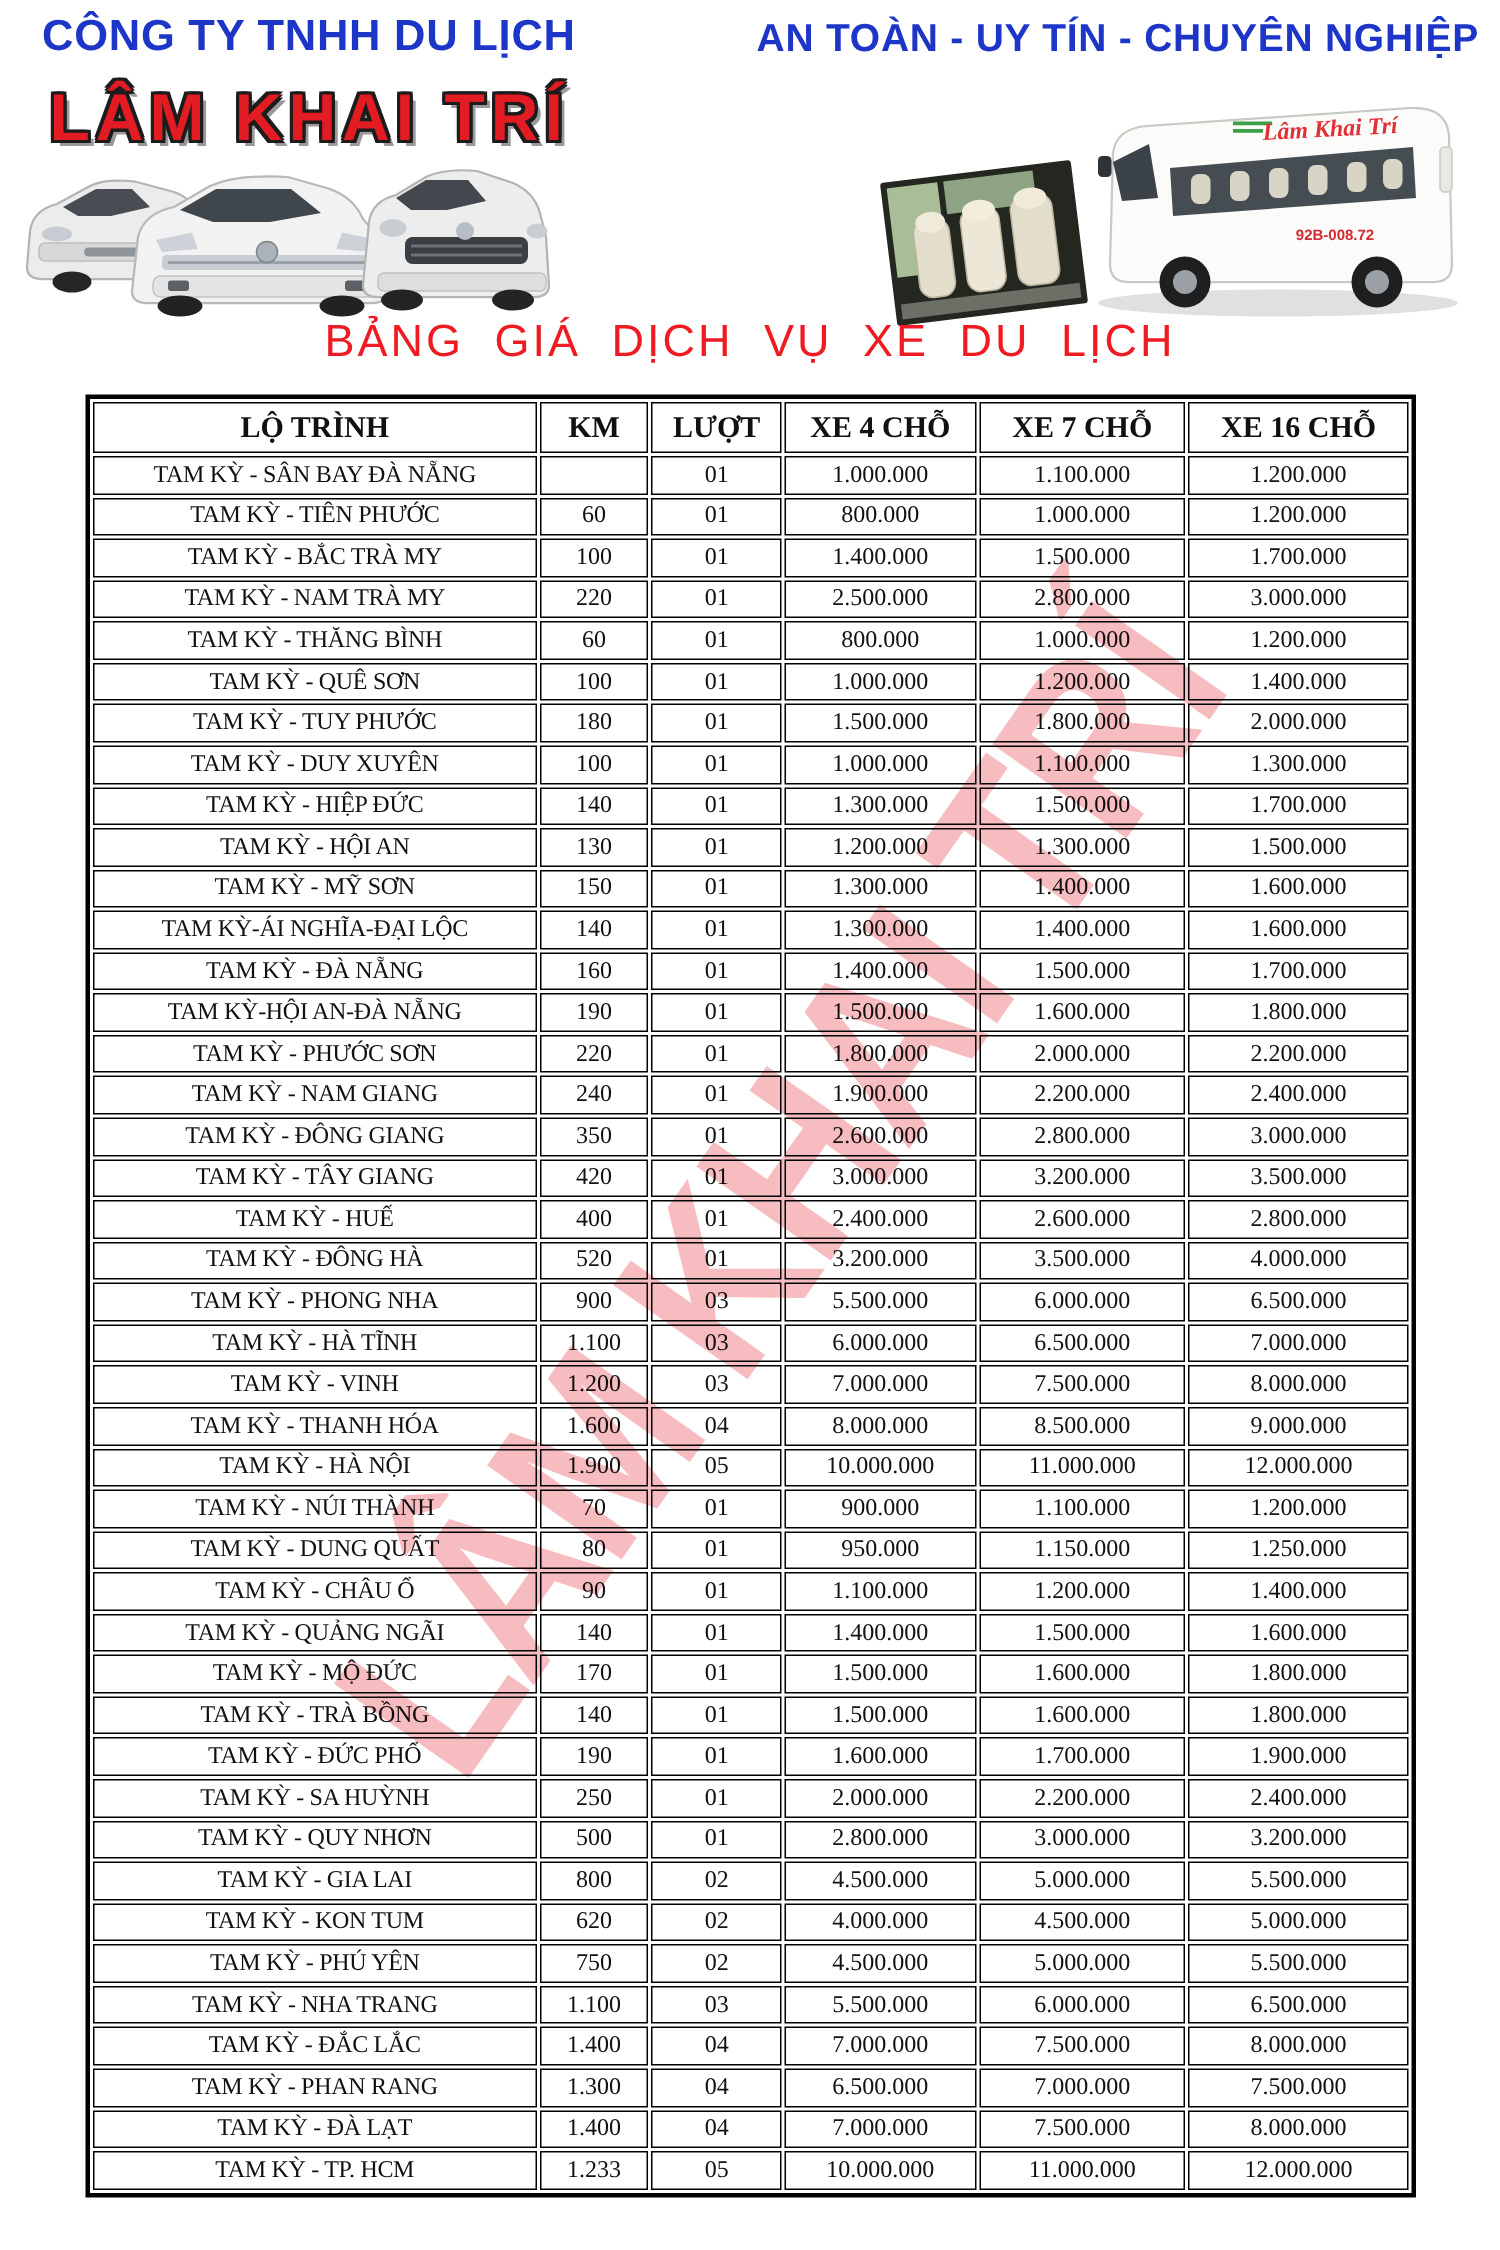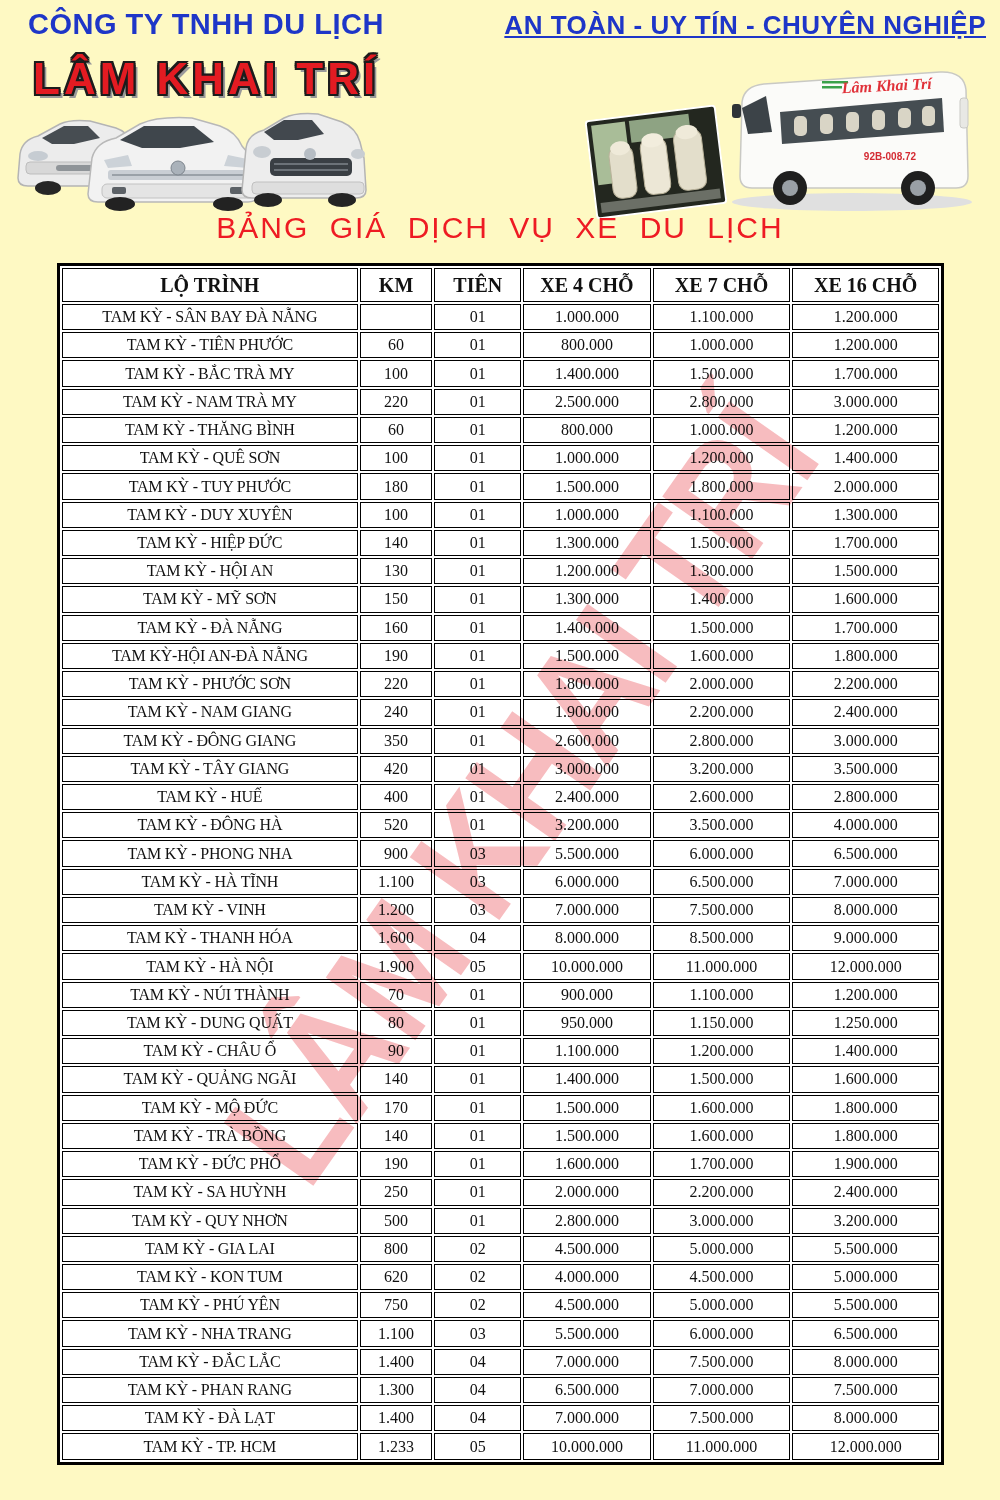--- a/index.html
+++ b/index.html
@@ -1,28 +1,28 @@
 <!DOCTYPE html>
 <html><head>
 <meta charset="utf-8">
 <style>
   * { margin:0; padding:0; box-sizing:border-box; }
   body { background:#888; }
   .page {
     position:relative; width:1000px; height:1500px; margin:0 auto;
-    background:#fef9c3; overflow:hidden;
+    background:#ffffff; overflow:hidden;
     font-family:"Liberation Sans","DejaVu Sans",sans-serif;
   }
   .company-line {
     position:absolute; left:28px; top:8px;
     font-size:29px; font-weight:bold; color:#1e36c8; letter-spacing:0.5px;
   }
   .slogan {
     position:absolute; right:14px; top:10px;
-    font-size:26px; font-weight:bold; color:#1e36c8; letter-spacing:0.5px;text-decoration:underline;
+    font-size:26px; font-weight:bold; color:#1e36c8; letter-spacing:0.5px;
   }
   .logo-text {
     position:absolute; left:33px; top:54px;
     font-size:44px; font-weight:bold; color:#e31b22; letter-spacing:4px;
     text-shadow:
       -2px -2px 0 #1c1c1c, 2px -2px 0 #1c1c1c, -2px 2px 0 #1c1c1c, 2px 2px 0 #1c1c1c,
       -2px 0 0 #1c1c1c, 2px 0 0 #1c1c1c, 0 -2px 0 #1c1c1c, 0 2px 0 #1c1c1c,
       4px 4px 0 #9a9a9a;
   }
   .cars-photo    { position:absolute; left:12px;  top:98px;  width:365px; height:118px; }
@@ -153,21 +153,21 @@
         <col style="width:8.4%">
         <col style="width:10.0%">
       <col style="width:14.7%">
         <col style="width:15.9%">
         <col style="width:16.9%">
     </colgroup>
     <thead>
         <tr>
           <th>LỘ TRÌNH</th>
           <th>KM</th>
-          <th>TIÊN</th>
+          <th>LƯỢT</th>
           <th>XE 4 CHỖ</th>
           <th>XE 7 CHỖ</th>
           <th>XE 16 CHỖ</th>
         </tr>
       </thead>
     <tbody>
         <tr>
           <td class="route">TAM KỲ - SÂN BAY ĐÀ NẴNG</td>
           <td class="num"></td>
           <td class="num">01</td>
@@ -243,20 +243,28 @@
           <td class="route">TAM KỲ - HỘI AN</td>
           <td class="num">130</td>
           <td class="num">01</td>
           <td class="num">1.200.000</td>
           <td class="num">1.300.000</td>
           <td class="num">1.500.000</td>
         </tr>
         <tr>
           <td class="route">TAM KỲ - MỸ SƠN</td>
           <td class="num">150</td>
+          <td class="num">01</td>
+          <td class="num">1.300.000</td>
+          <td class="num">1.400.000</td>
+          <td class="num">1.600.000</td>
+        </tr>
+        <tr>
+          <td class="route">TAM KỲ-ÁI NGHĨA-ĐẠI LỘC</td>
+          <td class="num">140</td>
           <td class="num">01</td>
           <td class="num">1.300.000</td>
           <td class="num">1.400.000</td>
           <td class="num">1.600.000</td>
         </tr>
         <tr>
           <td class="route">TAM KỲ - ĐÀ NẴNG</td>
           <td class="num">160</td>
           <td class="num">01</td>
           <td class="num">1.400.000</td>

